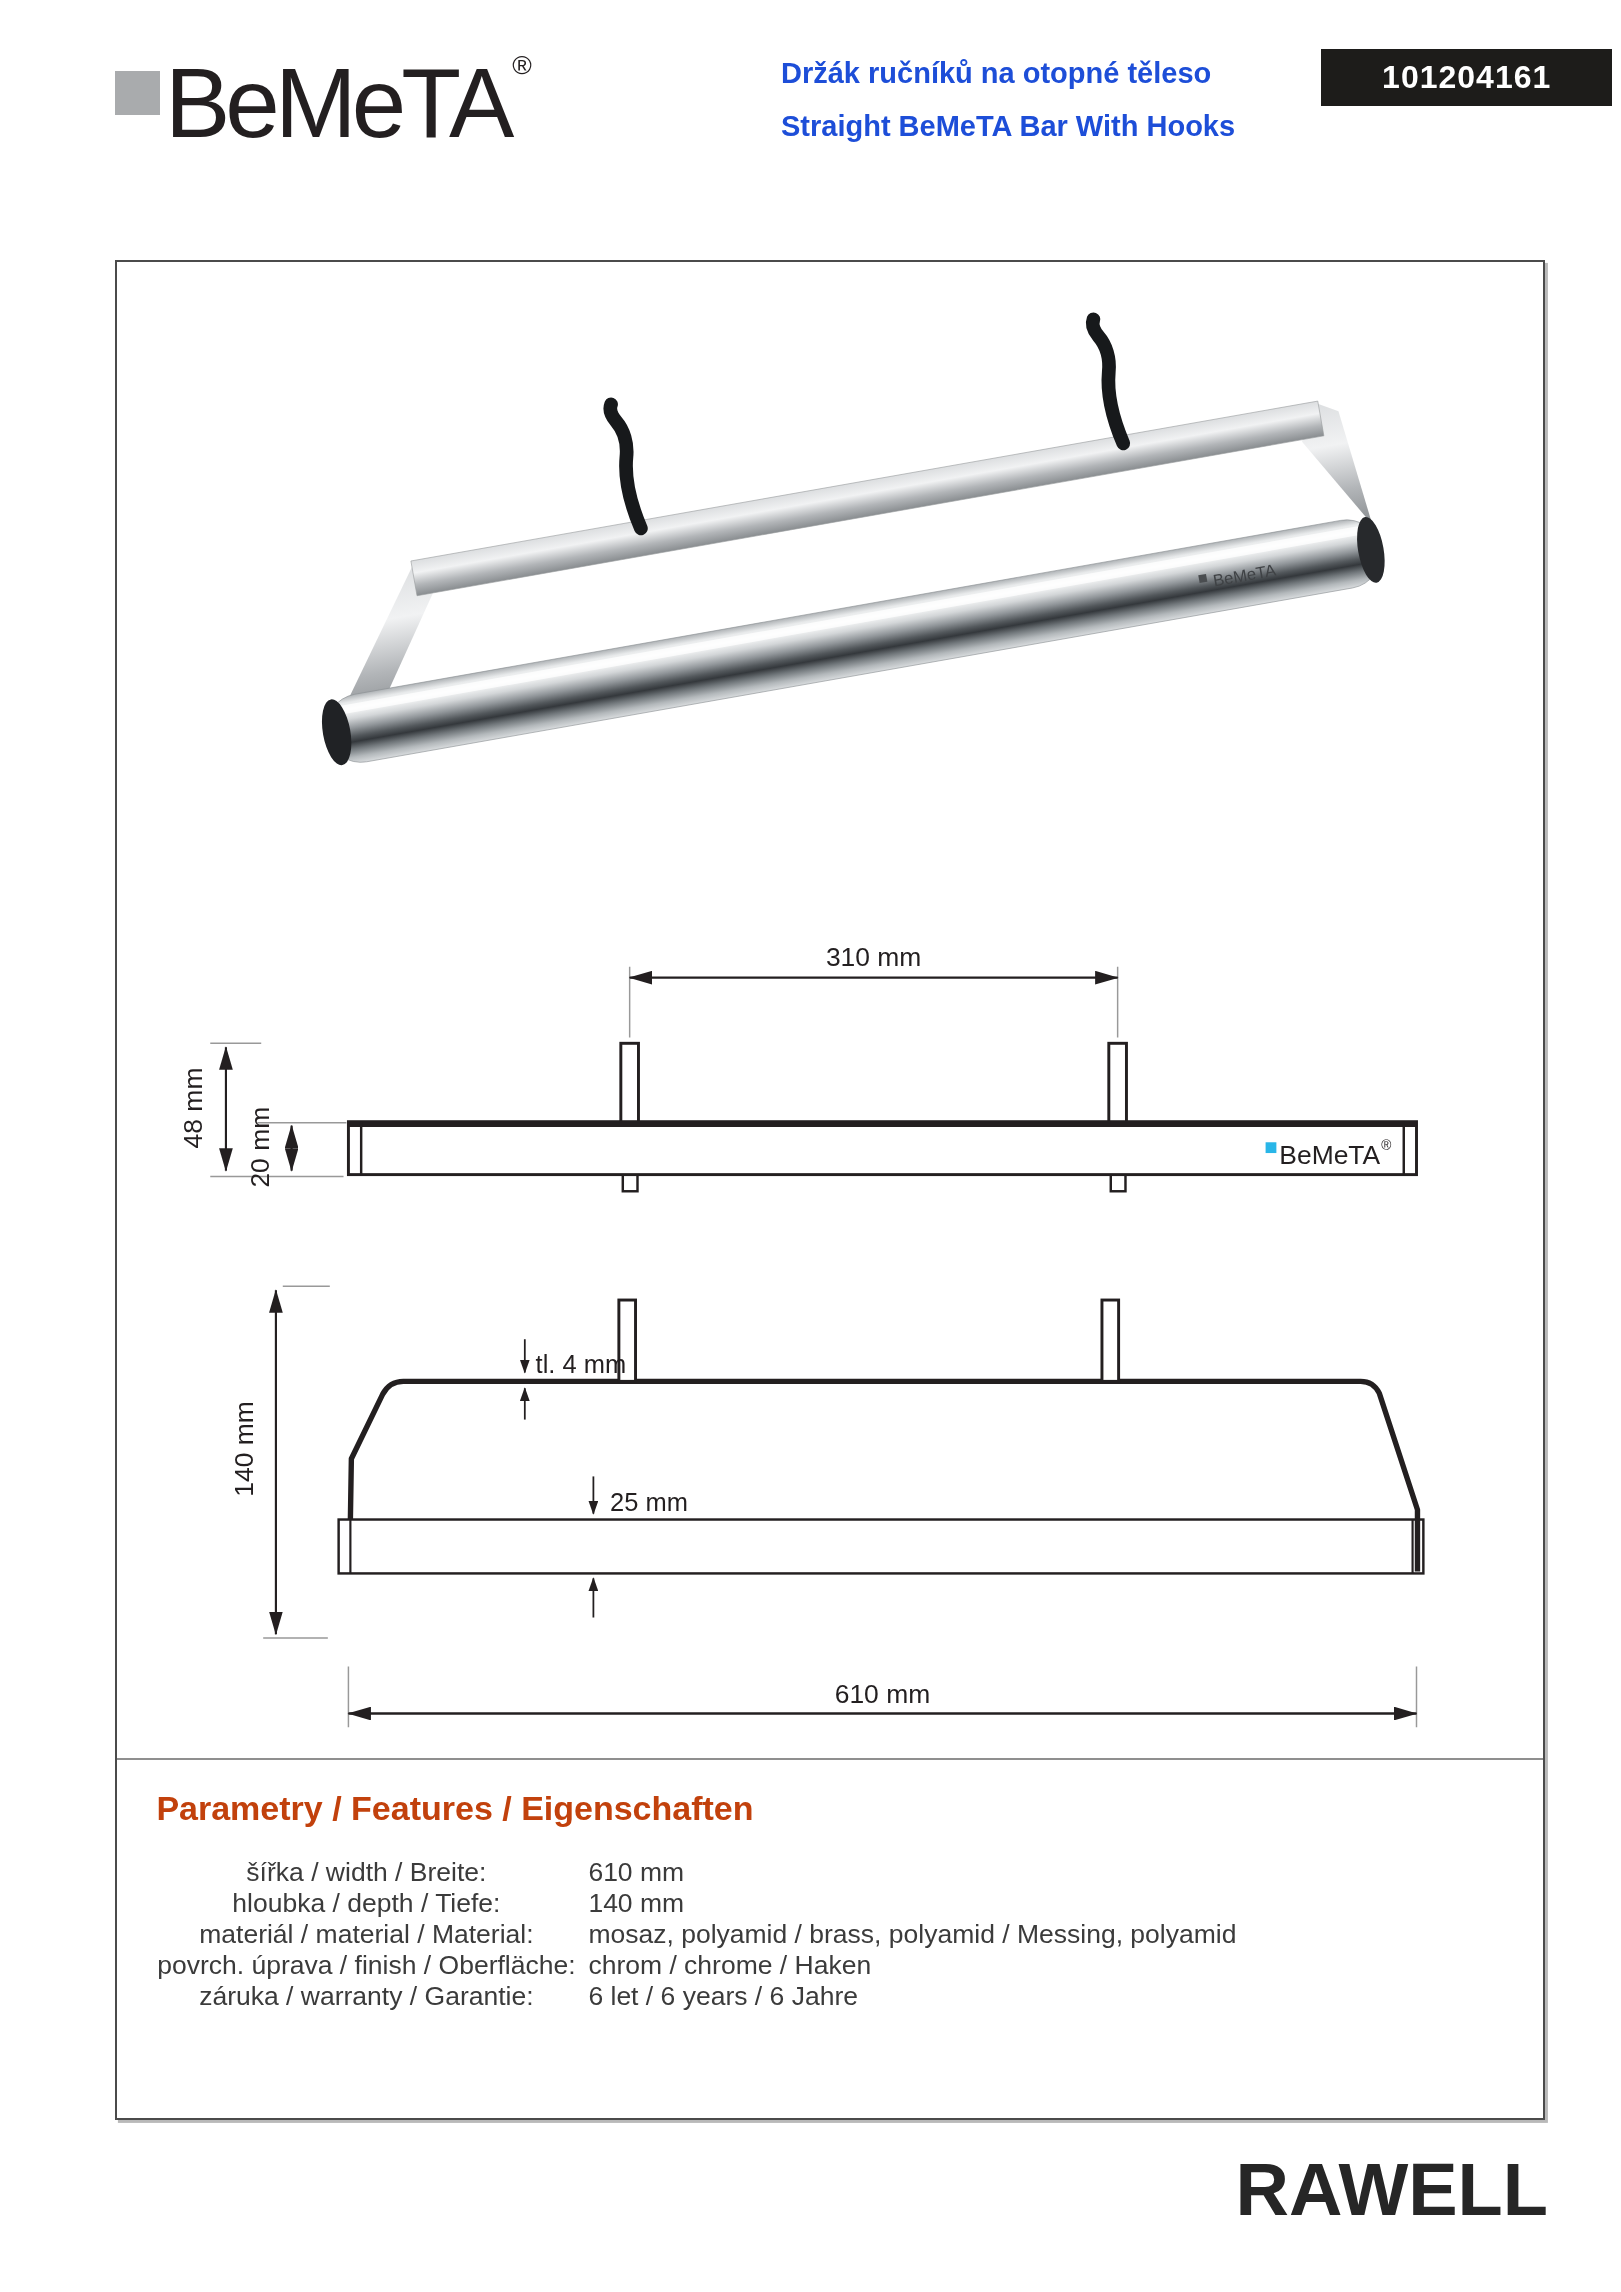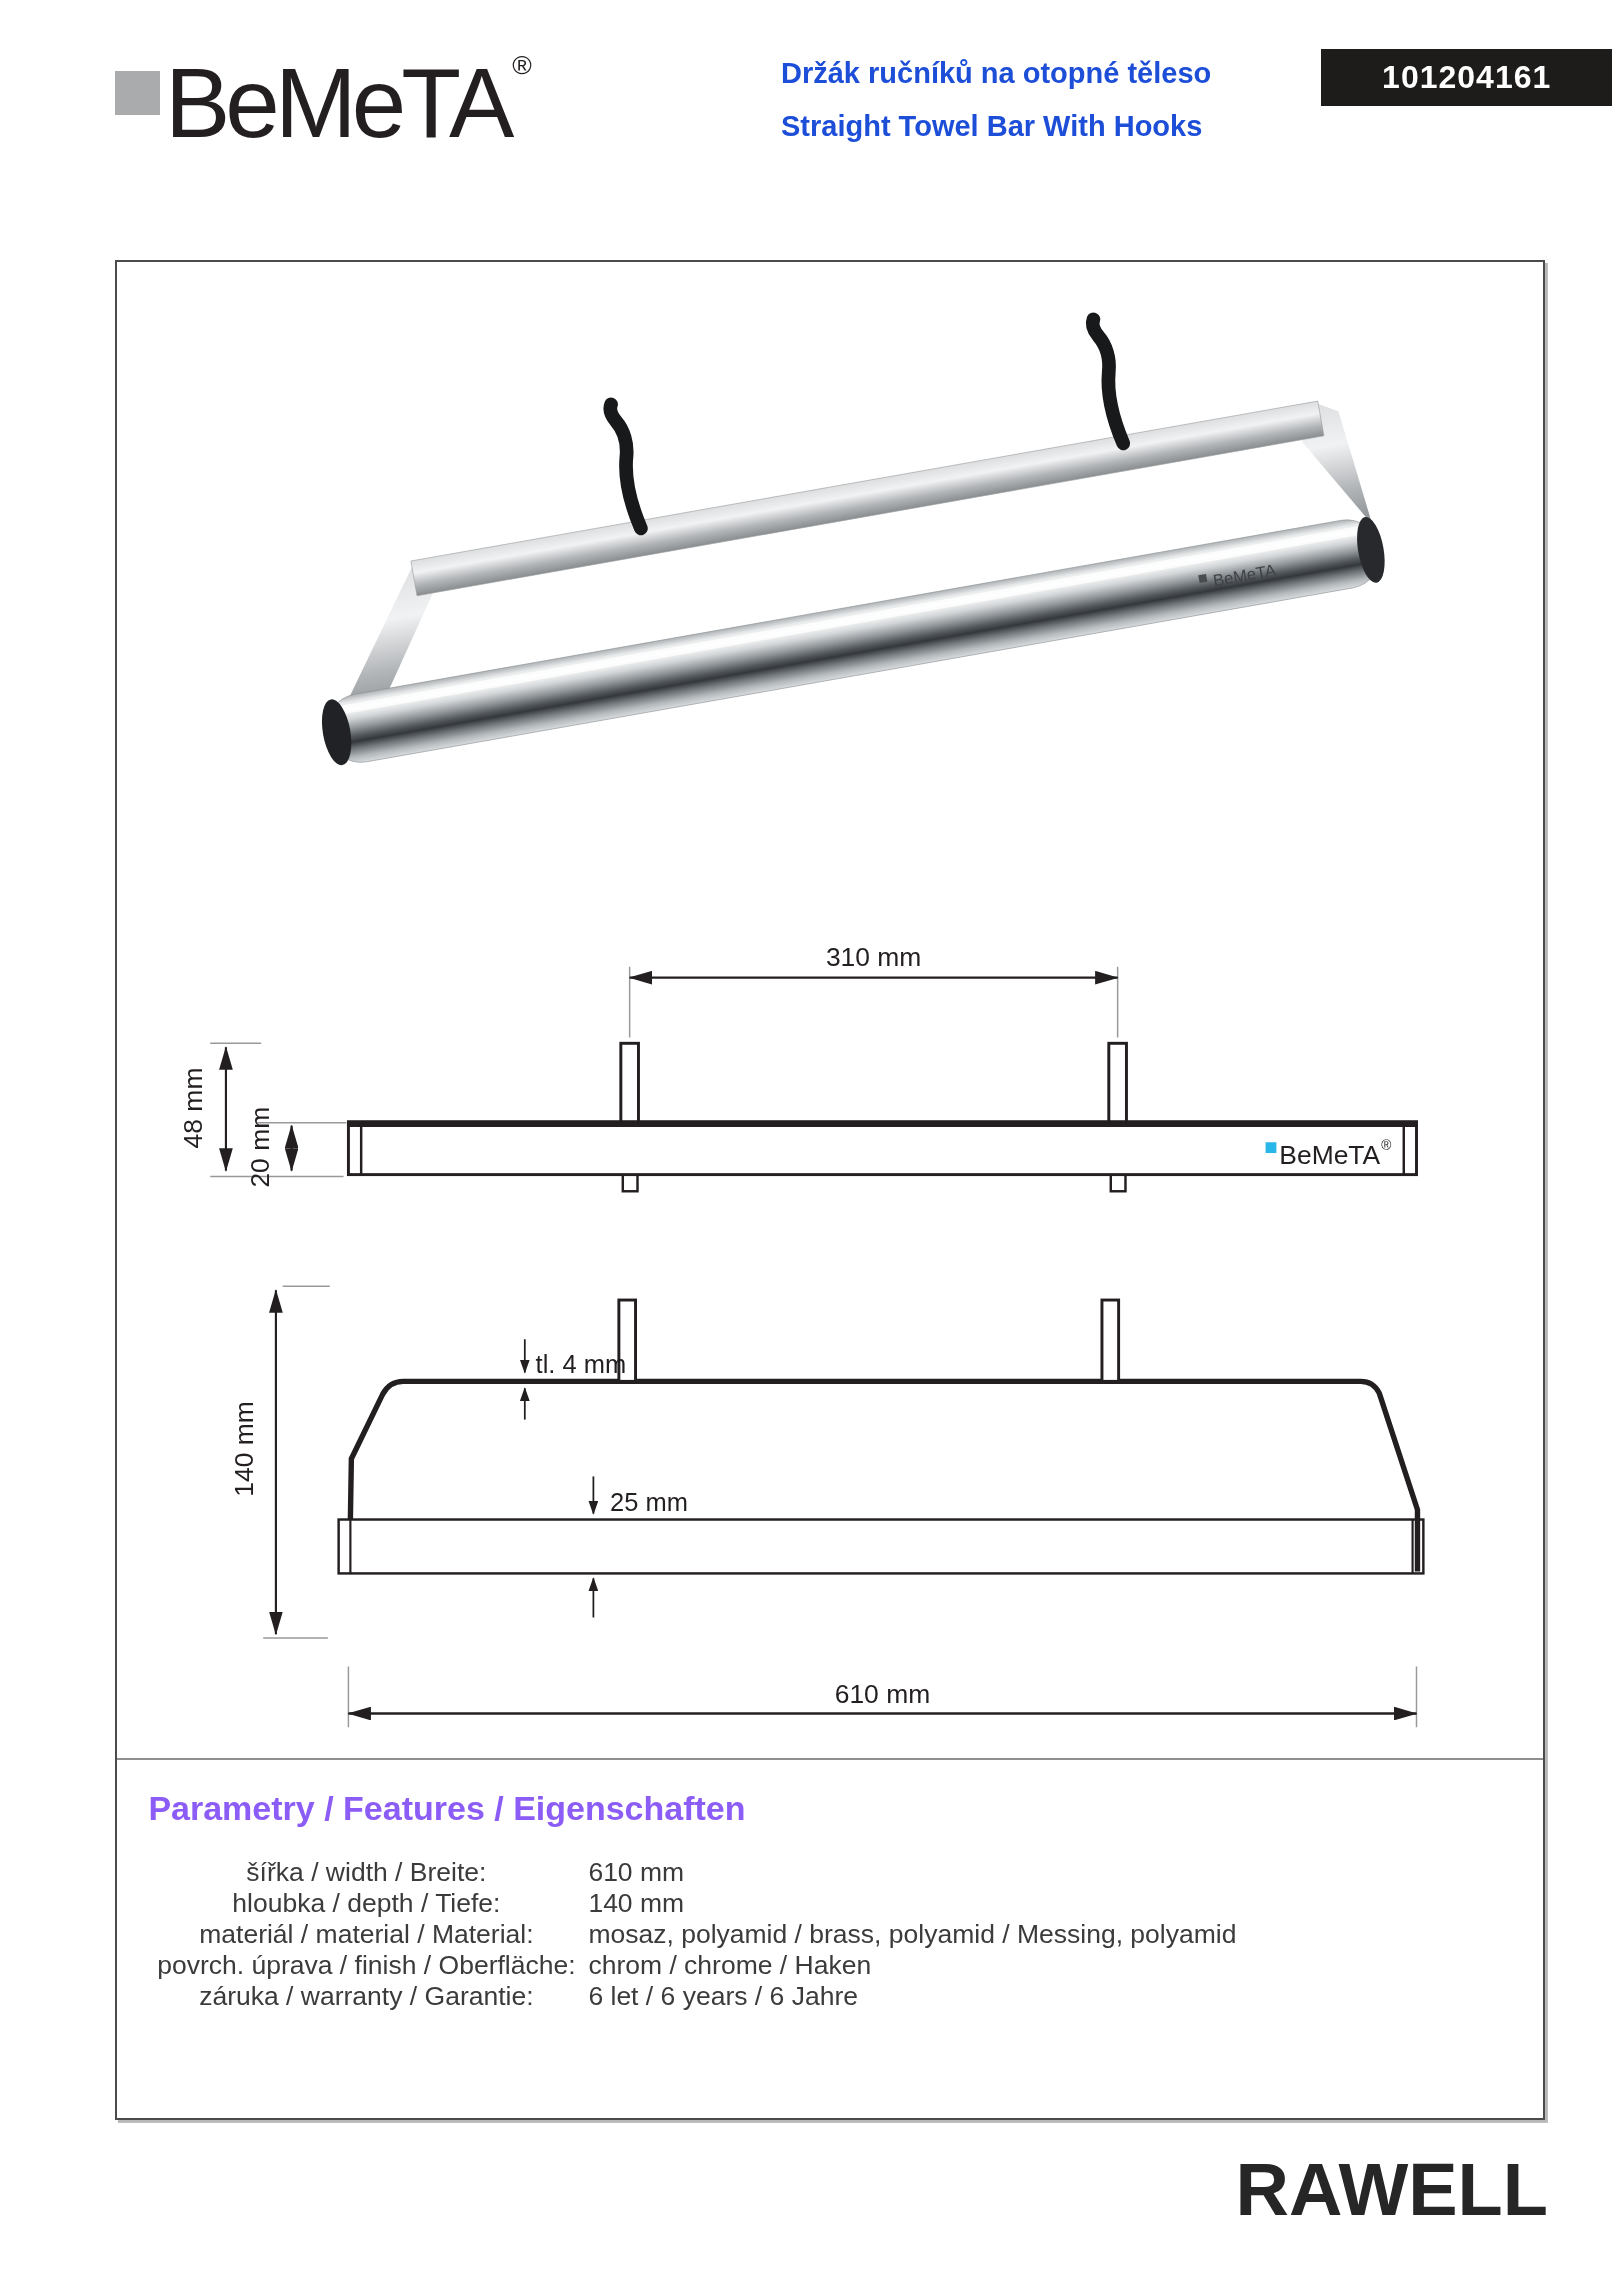--- a/index.html
+++ b/index.html
@@ -22,21 +22,21 @@
 
   
   .main-box { position:absolute; left:115px; top:260px; width:1430px; height:1860px;
               border:2px solid #4b4b4b; box-shadow:2.9px 2.9px 0 #b9b9b9; background:#fff; }
   .photo-svg { position:absolute; left:89px; top:13.7px; }
   .drawings-svg { position:absolute; left:0; top:650px; }
   .divider { position:absolute; left:0; right:0; top:1496px; height:2px; background:#8f8f8f; }
 
   
   .params { position:absolute; left:27.4px; top:1527px; width:1362px; }
-  .params h2 { font-size:34px; font-weight:bold; color:#8b5cf6; margin:0 0 29px 4px; }
+  .params h2 { font-size:34px; font-weight:bold; color:#c2410c; margin:0 0 29px 12px; }
   .prow { display:flex; font-size:26.5px; line-height:31px; color:#3b3b3b; }
   .plabel { width:444px; flex:none;text-align:center; }
   .pvalue { flex:1; }
 
   
   .rawell { position:absolute; right:73px; top:2147px; font-size:74px; font-weight:bold; color:#262626; letter-spacing:0; }
 
   svg text { font-family:"Liberation Sans", sans-serif; }
 </style>
 </head>
@@ -45,21 +45,21 @@
 <div class="sheet">
 
   <div class="logo">
     <span class="logo-square"></span>
     <span class="logo-text">BeMeTA</span>
     <span class="logo-reg">®</span>
   </div>
 
   <div class="titles">
     <div class="title-line title-cs">Držák ručníků na otopné těleso</div>
-    <div class="title-line">Straight Towel Bar With Hooks</div>
+    <div class="title-line">Straight BeMeTA Bar With Hooks</div>
     <div class="code-box">101204161</div>
   </div>
 
   <div class="main-box">
 
     <svg class="photo-svg" width="1255" height="529" viewBox="0 0 1280 540">
       <defs>
         <linearGradient id="gTube" x1="0" y1="340" x2="0" y2="410" gradientUnits="userSpaceOnUse">
           <stop offset="0" stop-color="#aeb2b5"></stop>
             <stop offset="0.10" stop-color="#e8eaeb"></stop>

